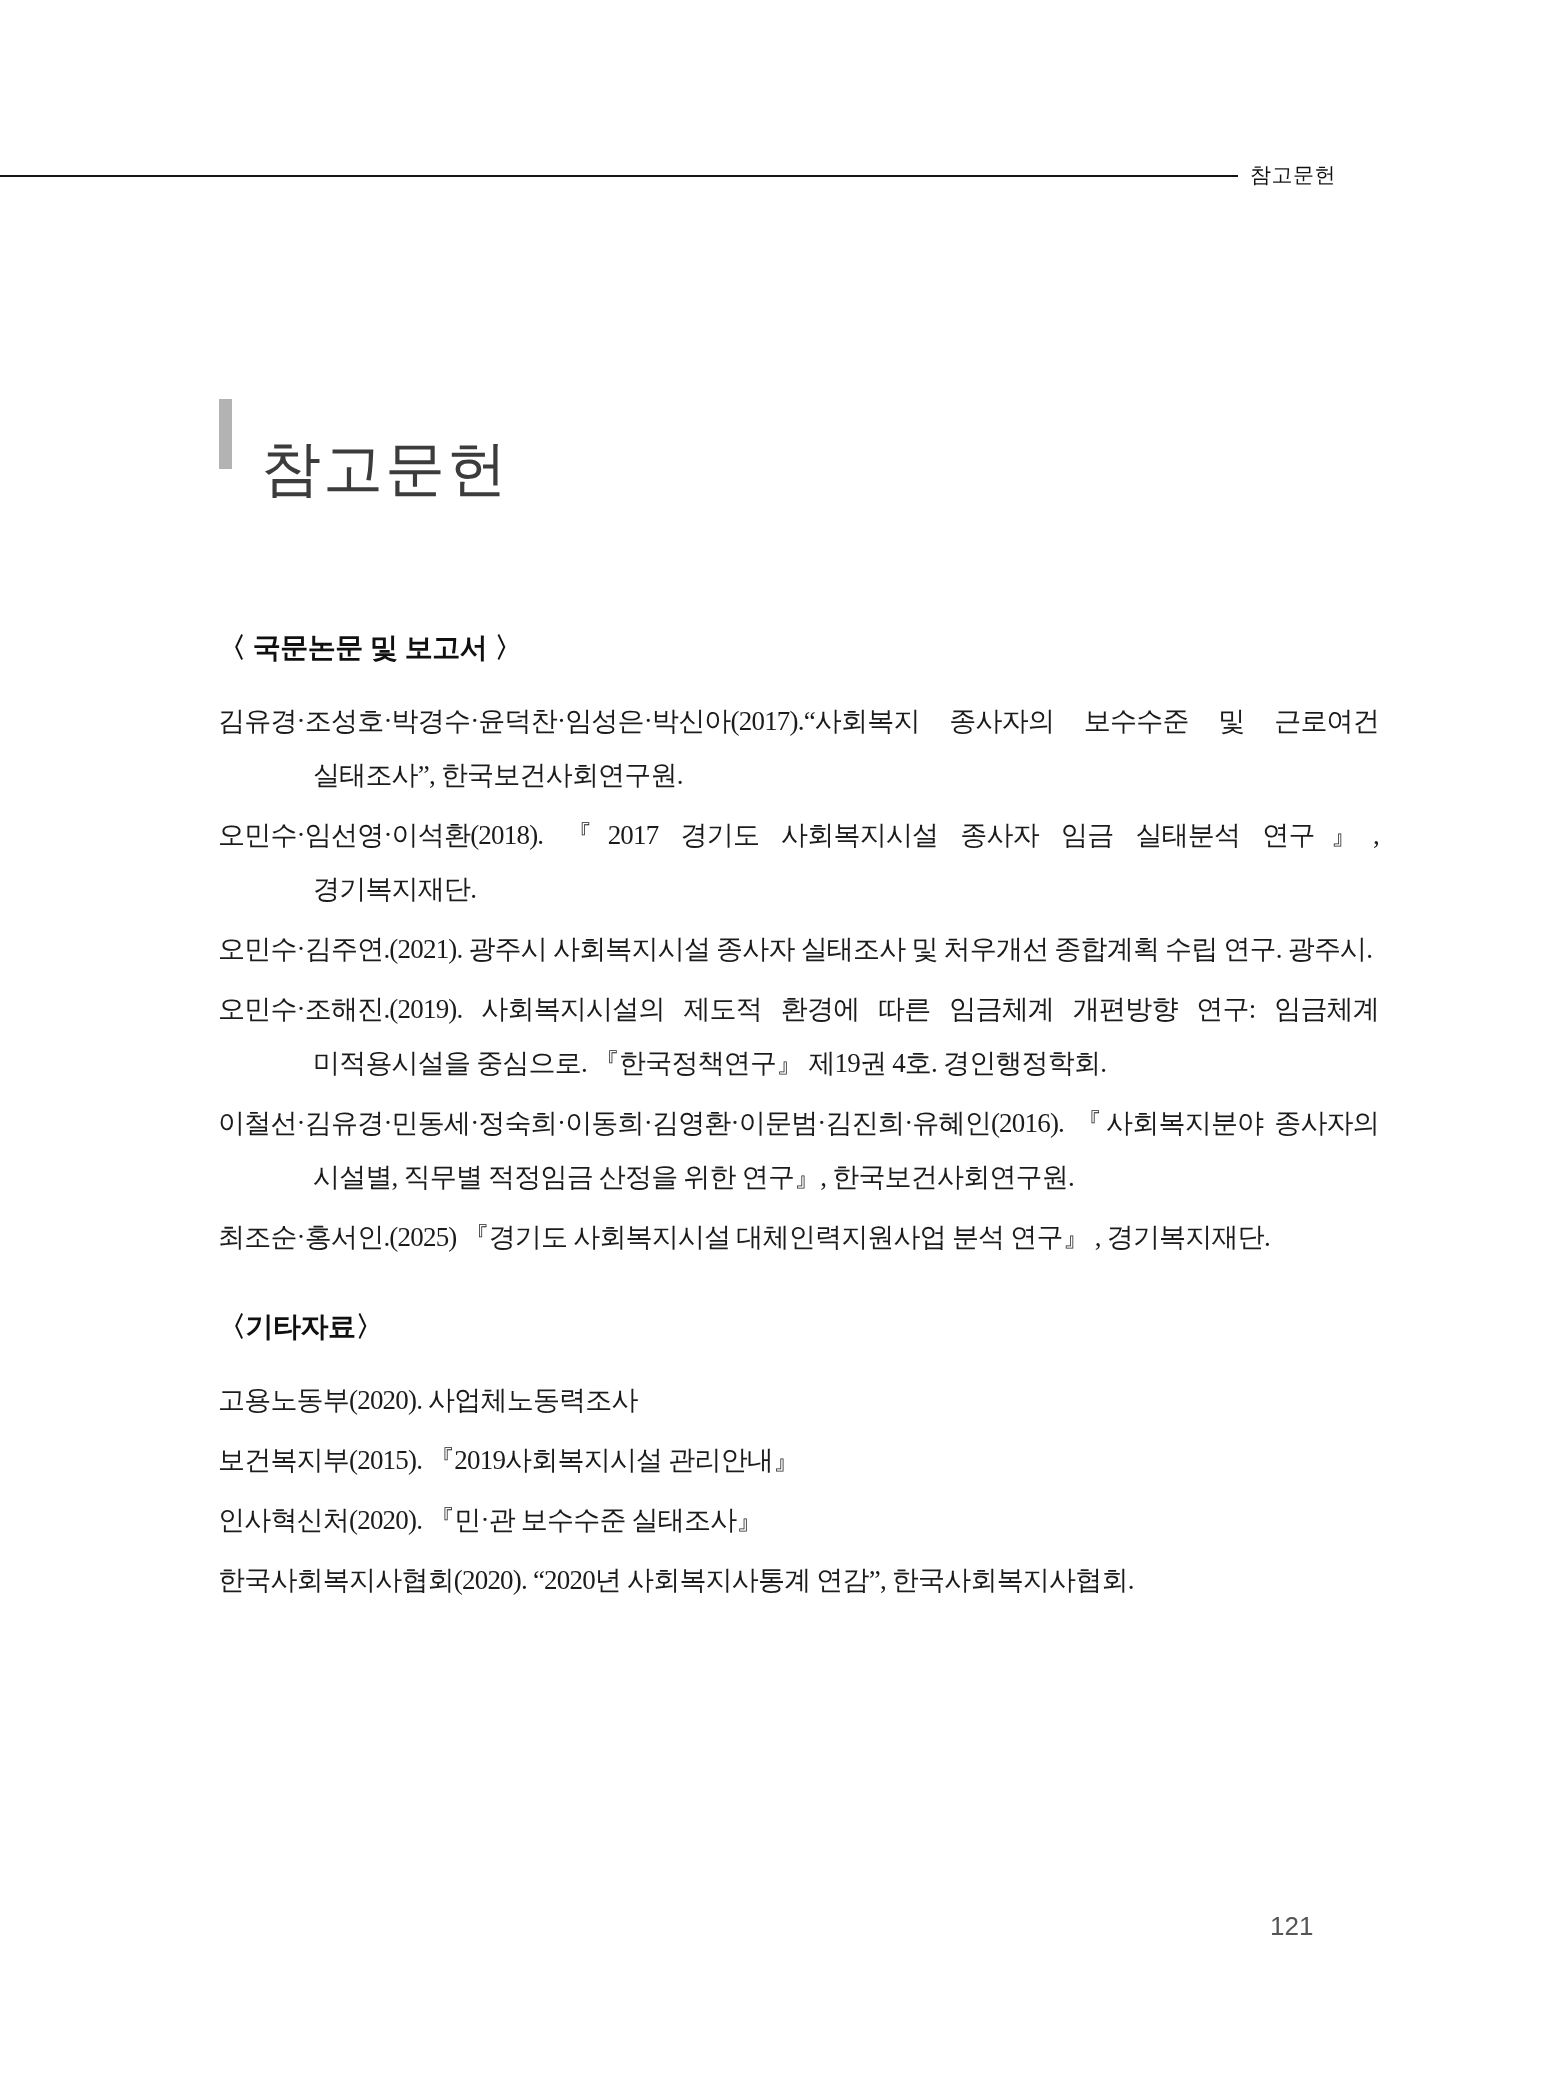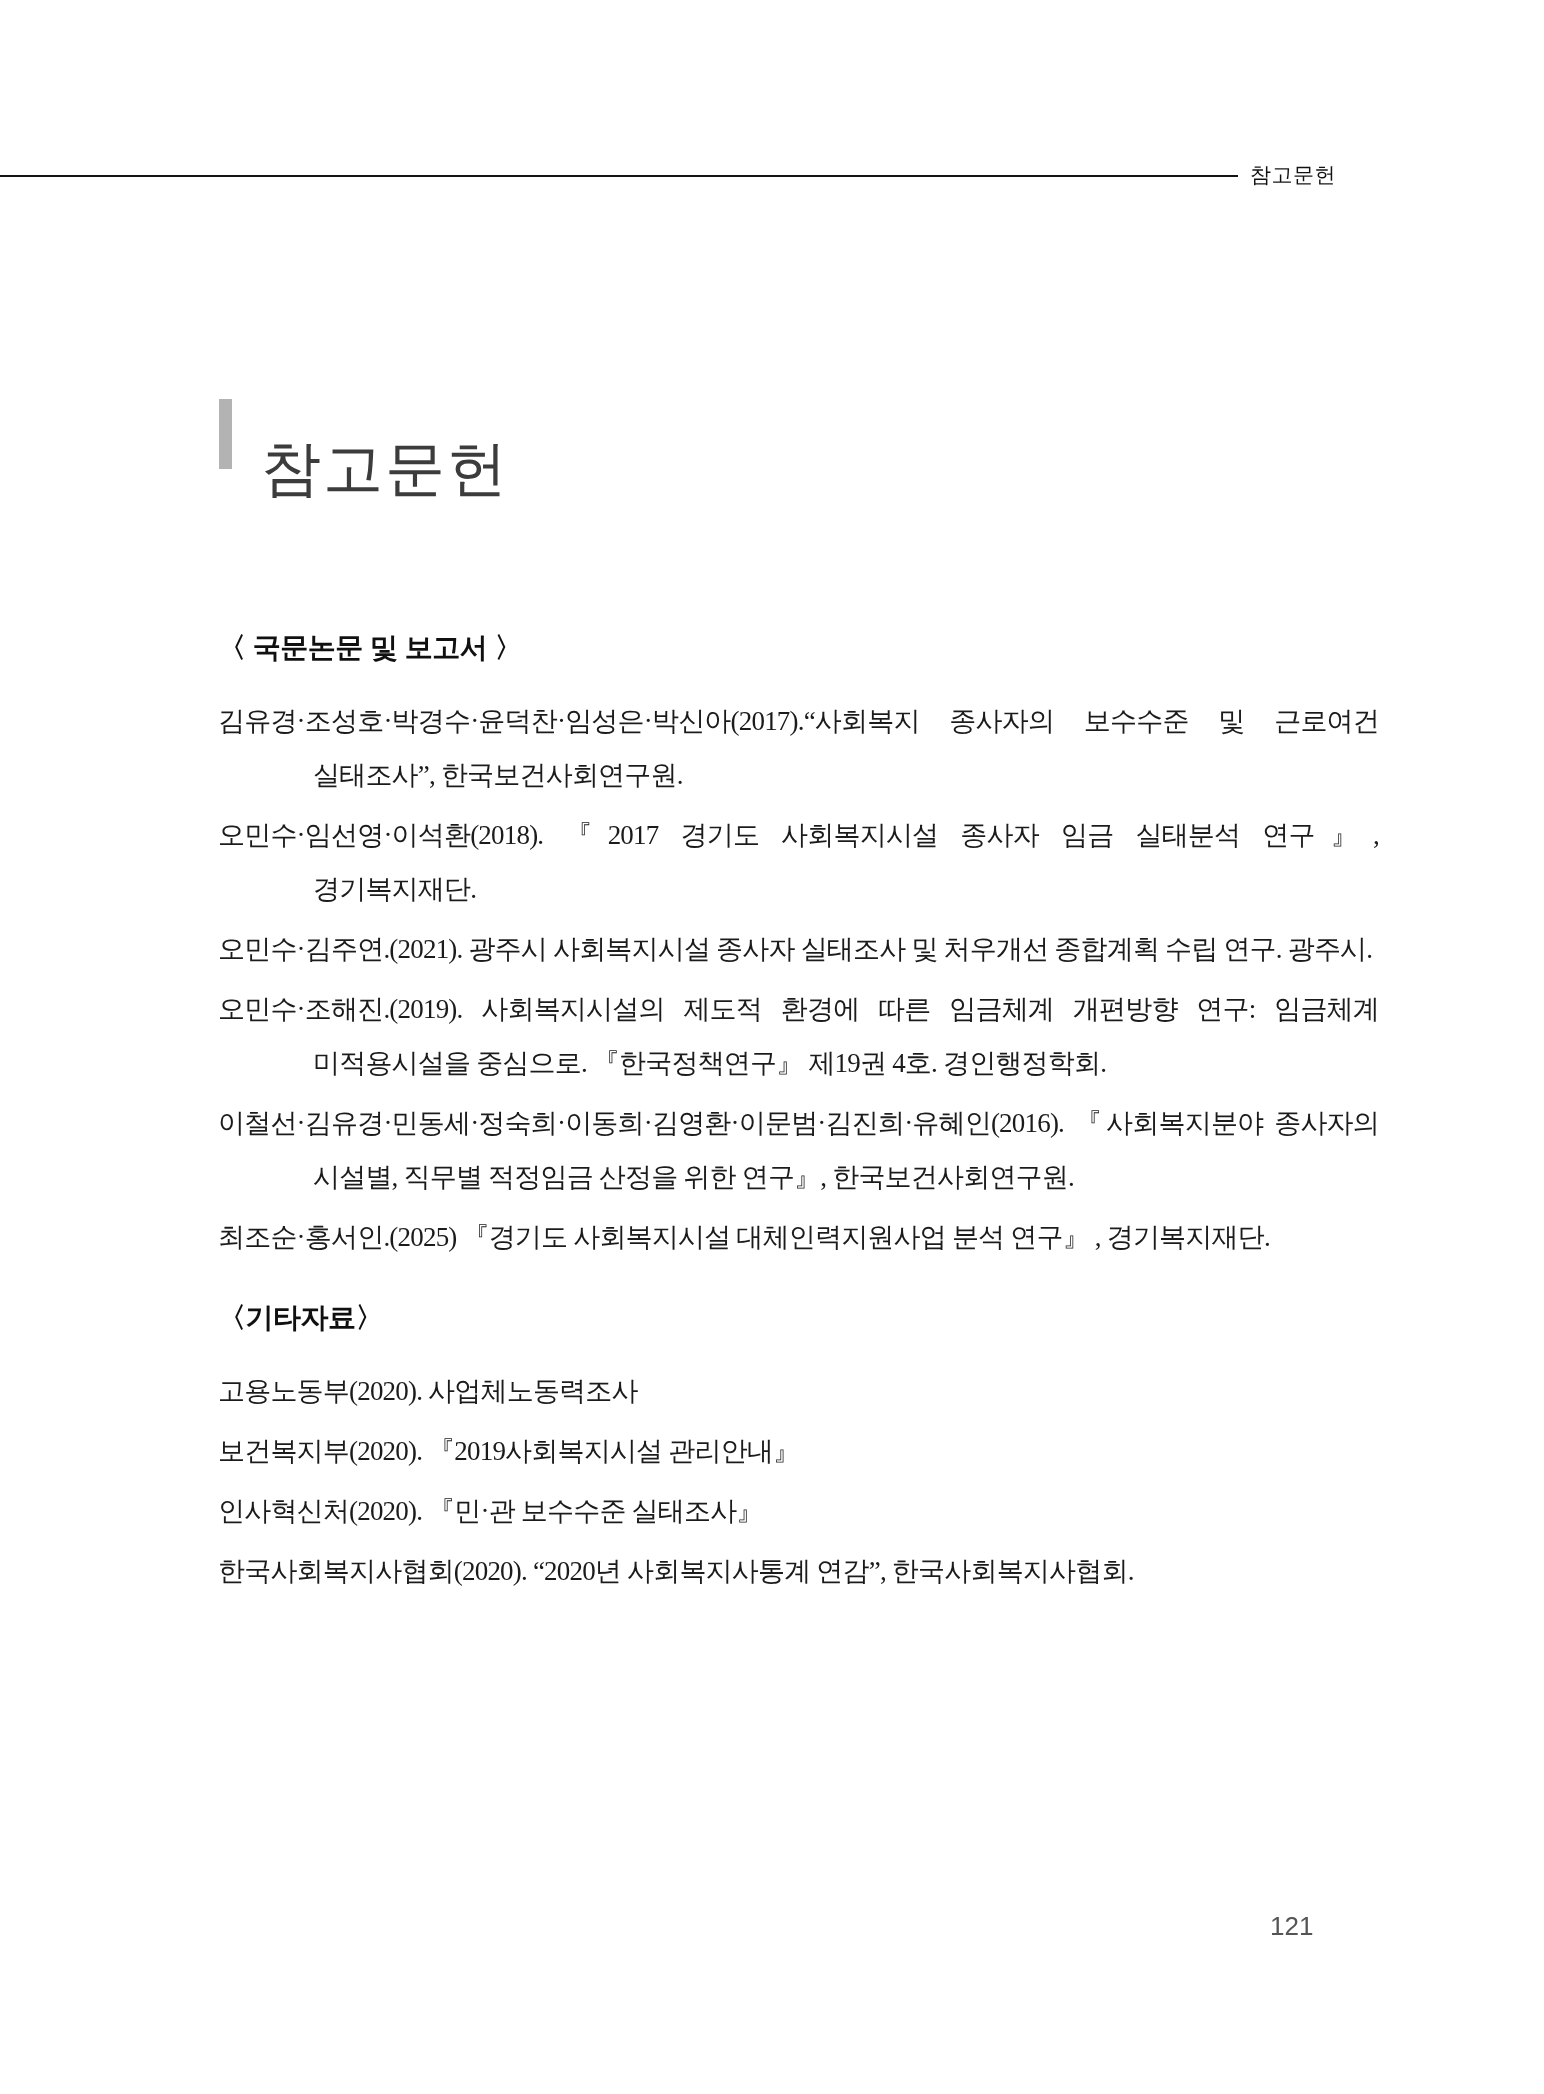--- a/index.html
+++ b/index.html
@@ -69,21 +69,21 @@
   .section-heading {
     font-family: "Liberation Sans", sans-serif;
     font-weight: bold;
     font-size: 28px;
     line-height: 36px;
     letter-spacing: -0.5px;
     color: #101010;
     margin: 0 0 28px 0;
   }
   .section-heading.second {
-    margin-top: 36px;
+    margin-top: 45px;
   }
   .ref {
     font-family: "Liberation Serif", "DejaVu Serif", serif;
     font-size: 27px;
     line-height: 54px;
     letter-spacing: -0.8px;
     margin: 0 13px 6px 0;
     text-align: justify;
     word-break: keep-all;
     padding-left: 95px;
@@ -125,21 +125,21 @@
     <p class="ref">김유경·조성호·박경수·윤덕찬·임성은·박신아(2017).“사회복지 종사자의 보수수준 및 근로여건 실태조사”, 한국보건사회연구원.</p>
     <p class="ref">오민수·임선영·이석환(2018). 『2017 경기도 사회복지시설 종사자 임금 실태분석 연구』, 경기복지재단.</p>
     <p class="ref">오민수·김주연.(2021). 광주시 사회복지시설 종사자 실태조사 및 처우개선 종합계획 수립 연구. 광주시.</p>
     <p class="ref">오민수·조해진.(2019). 사회복지시설의 제도적 환경에 따른 임금체계 개편방향 연구: 임금체계 미적용시설을 중심으로. 『한국정책연구』 제19권 4호. 경인행정학회.</p>
     <p class="ref">이철선·김유경·민동세·정숙희·이동희·김영환·이문범·김진희·유혜인(2016). 『사회복지분야 종사자의 시설별, 직무별 적정임금 산정을 위한 연구』, 한국보건사회연구원.</p>
     <p class="ref">최조순·홍서인.(2025) 『경기도 사회복지시설 대체인력지원사업 분석 연구』 , 경기복지재단.</p>
 
     <h2 class="section-heading second">〈기타자료〉</h2>
 
     <p class="ref">고용노동부(2020). 사업체노동력조사</p>
-    <p class="ref">보건복지부(2020). 『2019사회복지시설 관리안내』</p>
+    <p class="ref">보건복지부(2015). 『2019사회복지시설 관리안내』</p>
     <p class="ref">인사혁신처(2020). 『민·관 보수수준 실태조사』</p>
     <p class="ref">한국사회복지사협회(2020). “2020년 사회복지사통계 연감”, 한국사회복지사협회.</p>
 
   </div>
 
   <div class="page-number">121</div>
 
 </div>
 
 </body></html>

